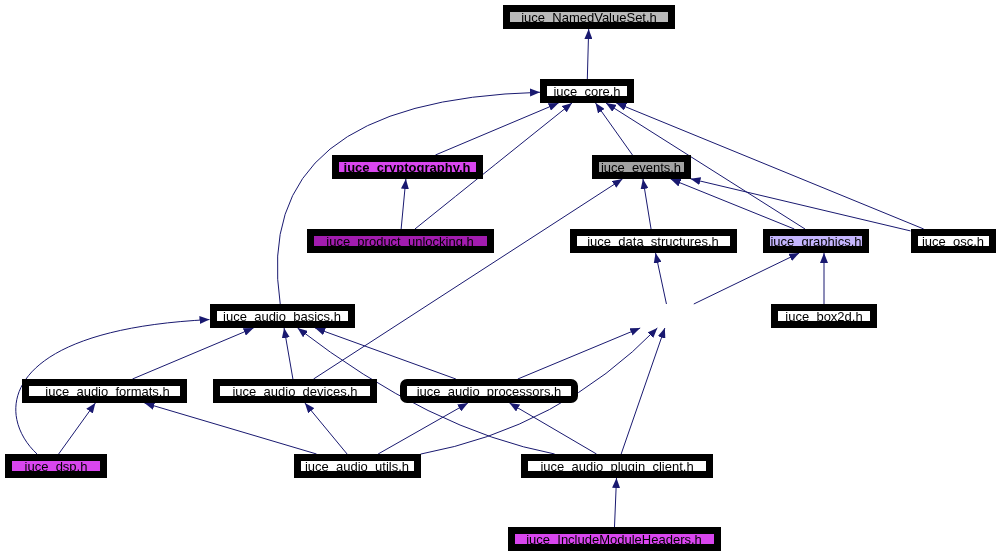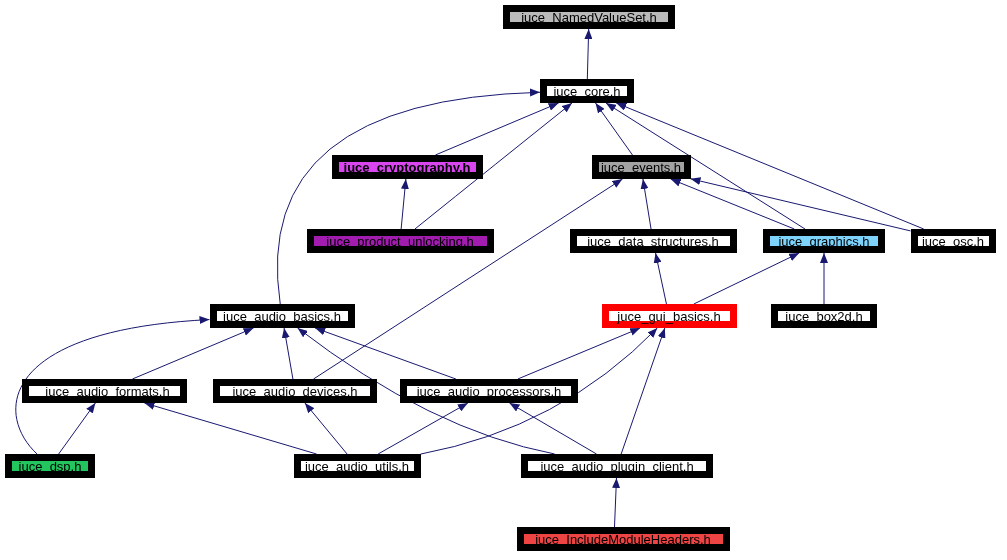--- a/index.html
+++ b/index.html
@@ -86,49 +86,46 @@
     </div>
   <div class="node" style="left: 591.5px; top: 155px; width: 99px; color: rgb(0, 0, 0); background: #a3a3a3; border-color: rgb(0, 0, 0);">
       <span>juce_events.h</span>
     </div>
   <div class="node" style="left: 306.5px; top: 229px; width: 187px; color: rgb(0, 0, 0); background: #a21caf; border-color: rgb(0, 0, 0);">
       <span>juce_product_unlocking.h</span>
     </div>
   <div class="node" style="left: 569.5px; top: 229px; width: 167px; color: rgb(0, 0, 0); background: rgb(255, 255, 255); border-color: rgb(0, 0, 0);">
       <span>juce_data_structures.h</span>
     </div>
-  <div class="node" style="left: 763px; top: 229px; width: 122px; color: rgb(0, 0, 0); background: #7dd3fc; border-color: rgb(0, 0, 0); align-items: center;">
+  <div class="node" style="left: 763px; top: 229px; width: 106px; color: rgb(0, 0, 0); background: #c4b5fd; border-color: rgb(0, 0, 0); align-items: center;">
       <span>juce_graphics.h</span>
     </div>
   <div class="node" style="left: 910.5px; top: 229px; width: 85px; color: rgb(0, 0, 0); background: rgb(255, 255, 255); border-color: rgb(0, 0, 0);">
       <span>juce_osc.h</span>
     </div>
   <div class="node" style="left: 209.5px; top: 304px; width: 145px; color: rgb(0, 0, 0); background: rgb(255, 255, 255); border-color: rgb(0, 0, 0);">
       <span>juce_audio_basics.h</span>
-    </div>
-  <div class="node highlight" style="left: 601.5px; top: 304px; width: 135px; color: rgb(0, 0, 0); background: rgb(255, 255, 255); border-color: rgb(255, 0, 0);">
-      <span>juce_gui_basics.h</span>
     </div>
   <div class="node" style="left: 771px; top: 304px; width: 106px; color: rgb(0, 0, 0); background: rgb(255, 255, 255); border-color: rgb(0, 0, 0);">
       <span>juce_box2d.h</span>
     </div>
   <div class="node" style="left: 21.5px; top: 379px; width: 165px; color: rgb(0, 0, 0); background: rgb(255, 255, 255); border-color: rgb(0, 0, 0); padding-left: 7px;">
       <span>juce_audio_formats.h</span>
     </div>
   <div class="node" style="left: 213px; top: 379px; width: 164px; color: rgb(0, 0, 0); background: rgb(255, 255, 255); border-color: rgb(0, 0, 0);">
       <span>juce_audio_devices.h</span>
     </div>
-  <div class="node" style="left: 400px; top: 379px; width: 178px; color: rgb(0, 0, 0); background: rgb(255, 255, 255); border-color: rgb(0, 0, 0);">
+  <div class="node" style="left: 400px; top: 379px; width: 178px; color: rgb(0, 0, 0); background: rgb(255, 255, 255); border-color: rgb(0, 0, 0); border-radius: 7px;">
       <span>juce_audio_processors.h</span>
     </div>
-  <div class="node" style="left: 5px; top: 454px; width: 90px; color: rgb(0, 0, 0); background: #22c55e; border-color: rgb(0, 0, 0);">
+  <div class="node" style="left: 5px; top: 454px; width: 102px; color: rgb(0, 0, 0); background: #d946ef; border-color: rgb(0, 0, 0);">
       <span>juce_dsp.h</span>
     </div>
   <div class="node" style="left: 293.5px; top: 454px; width: 127px; color: rgb(0, 0, 0); background: rgb(255, 255, 255); border-color: rgb(0, 0, 0);">
       <span>juce_audio_utils.h</span>
     </div>
   <div class="node" style="left: 521px; top: 454px; width: 192px; color: rgb(0, 0, 0); background: rgb(255, 255, 255); border-color: rgb(0, 0, 0); text-align: right;">
       <span>juce_audio_plugin_client.h</span>
     </div>
-  <div class="node" style="left: 507.5px; top: 527px; width: 213px; color: rgb(0, 0, 0); background: #ef4444; border-color: rgb(0, 0, 0); margin-left: 9px;">
+  <div class="node" style="left: 507.5px; top: 527px; width: 213px; color: rgb(0, 0, 0); background: #d946ef; border-color: rgb(0, 0, 0);">
       <span>juce_IncludeModuleHeaders.h</span>
     </div>
 </div>
 
 </body></html>

